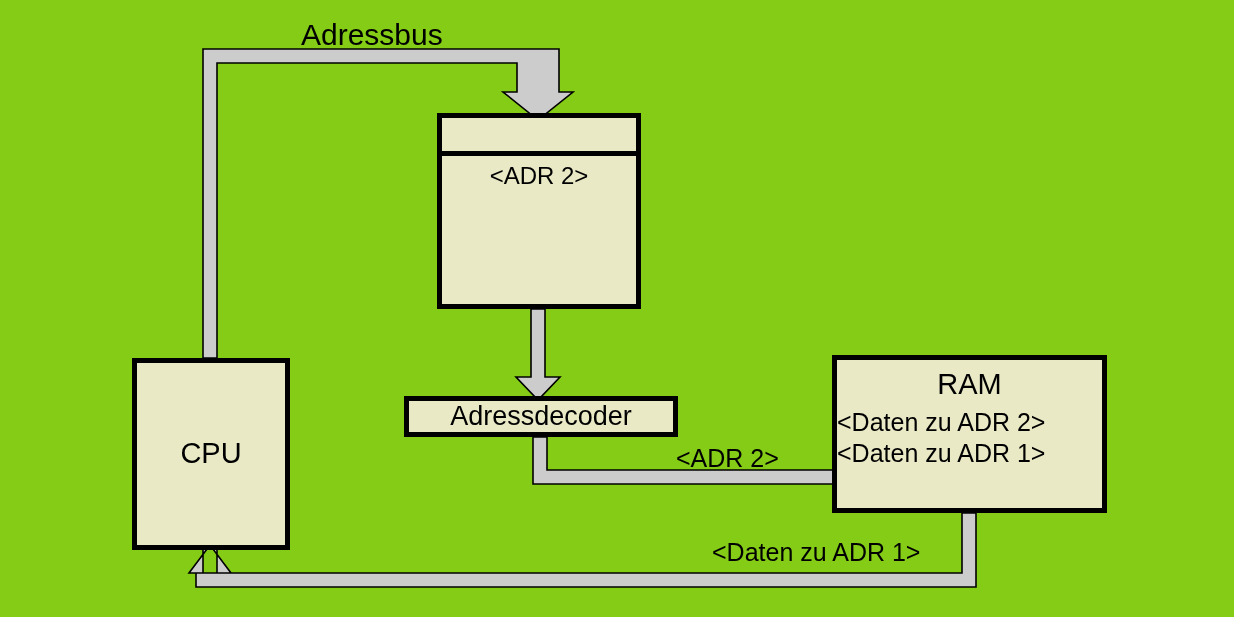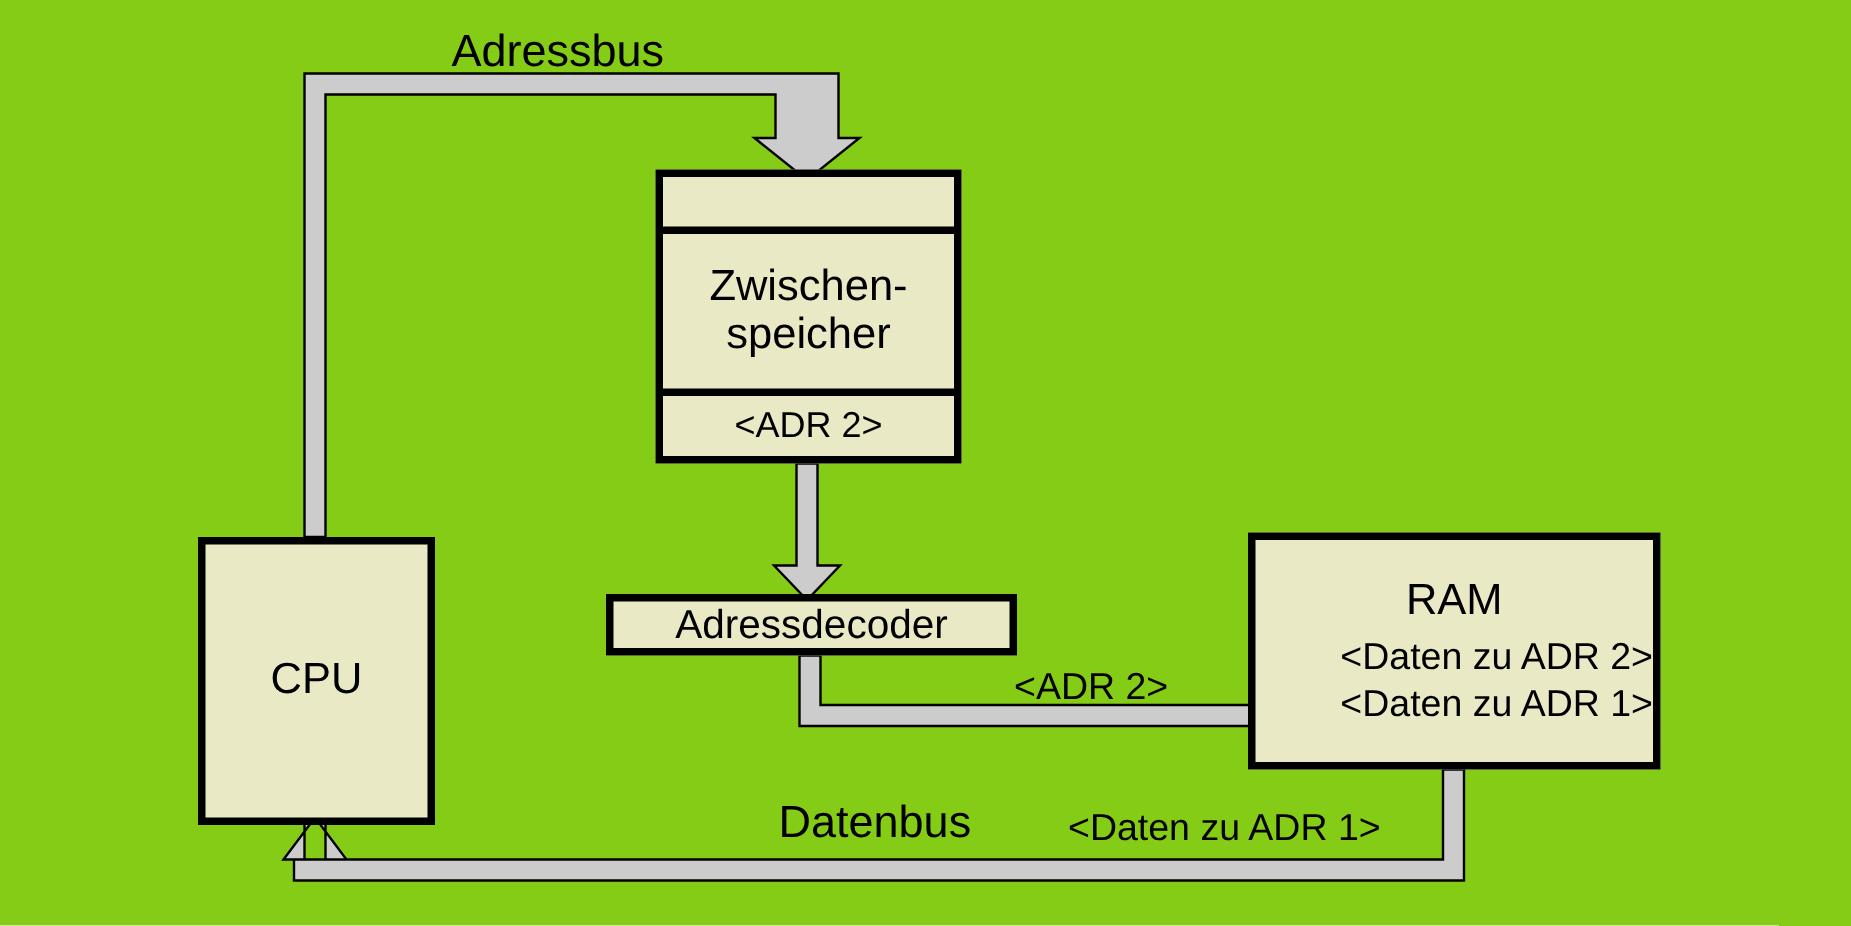--- a/index.html
+++ b/index.html
@@ -92,31 +92,31 @@
   }
   #decoder-box .box-label {
     font-size: 27px;
   }
   #ram-box {
     left: 832px;
     top: 355px;
     width: 275px;
     height: 158px;
     justify-content: flex-start;
-    padding-top: 24px;
+    padding-top: 8px;
   }
   #ram-title {
     font-size: 29px;
     text-align: center;
     color: #000000;
     margin-bottom: 6px;
   }
   .ram-row {
     font-size: 25px;
-    text-align: right;
+    text-align: left;
     color: #000000;
     line-height: 1.22;
   }
   
   .free-label {
     position: absolute;
     color: #000000;
     white-space: nowrap;
     z-index: 6;
   }
@@ -204,32 +204,29 @@
              L 196,573
              L 962,573
              Z" fill="#CCCCCC" stroke="#000000" stroke-width="1.6" stroke-linejoin="miter"></path>
 
   </svg>
 
   <div class="free-label" id="label-adressbus">Adressbus</div>
 
   <div class="free-label" id="label-adr2-wire">&lt;ADR 2&gt;</div>
 
-  <div class="free-label" id="label-datenbus">Datenbus</div>
 
   <div class="free-label" id="label-daten-adr1">&lt;Daten zu ADR 1&gt;</div>
 
   <div class="box" id="cpu-box">
     <div class="box-label">CPU</div>
   </div>
 
   <div class="box" id="buffer-box">
     <div class="buffer-cell" id="buffer-cell-empty"></div>
-    <div class="buffer-cell" id="buffer-cell-name">Zwischen-
-speicher</div>
     <div class="buffer-cell" id="buffer-cell-addr">&lt;ADR 2&gt;</div>
   </div>
 
   <div class="box" id="decoder-box">
     <div class="box-label">Adressdecoder</div>
   </div>
 
   <div class="box" id="ram-box">
     <div id="ram-title">RAM</div>
     <div class="ram-row">&lt;Daten zu ADR 2&gt;</div>

